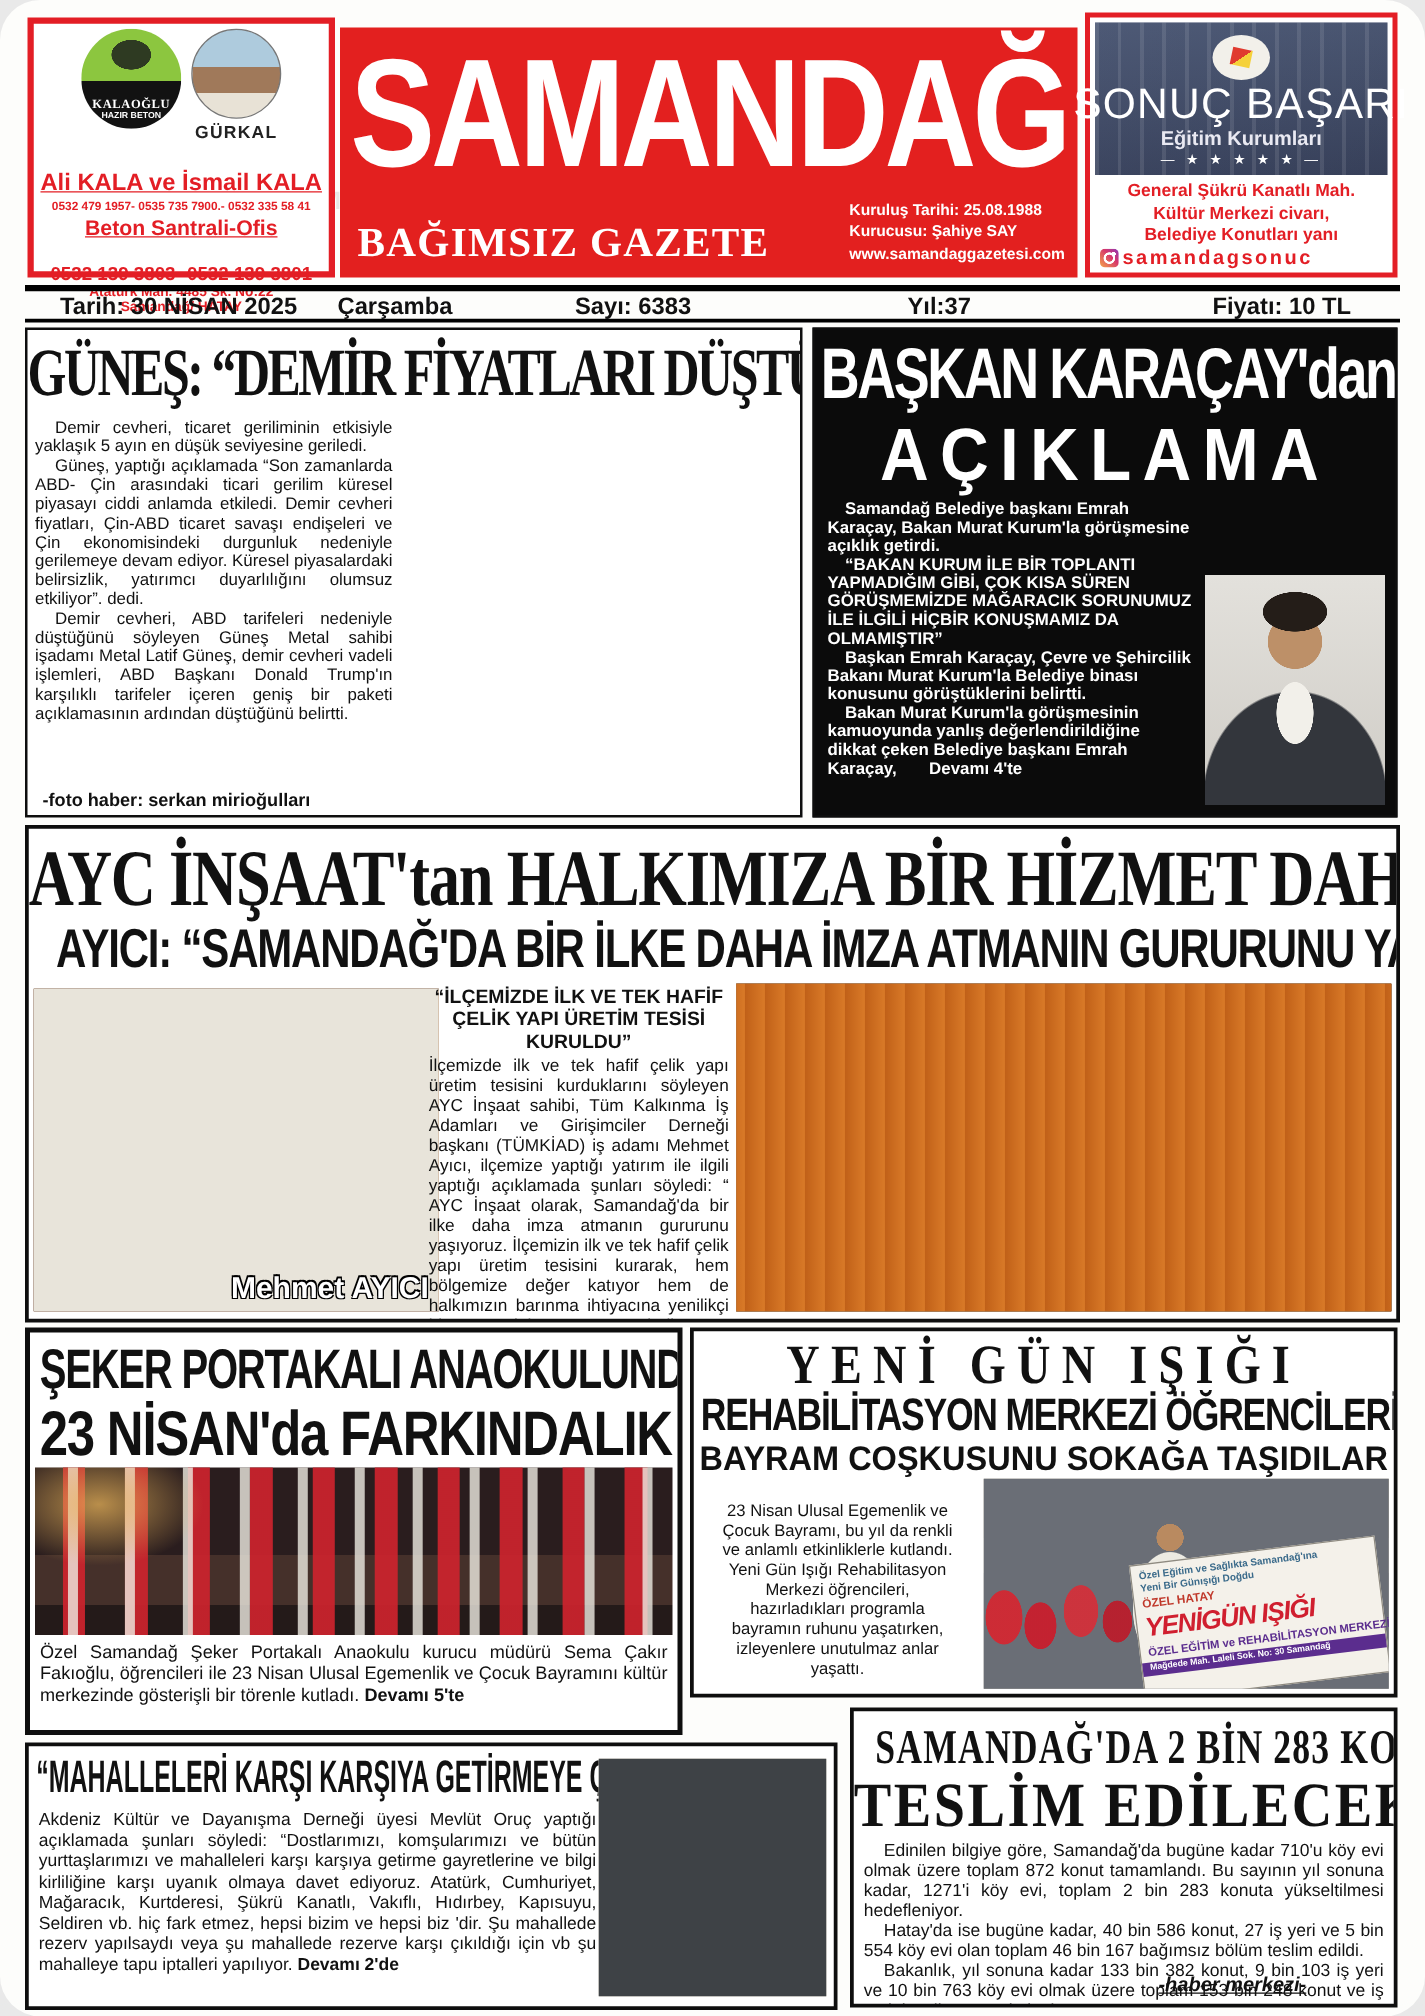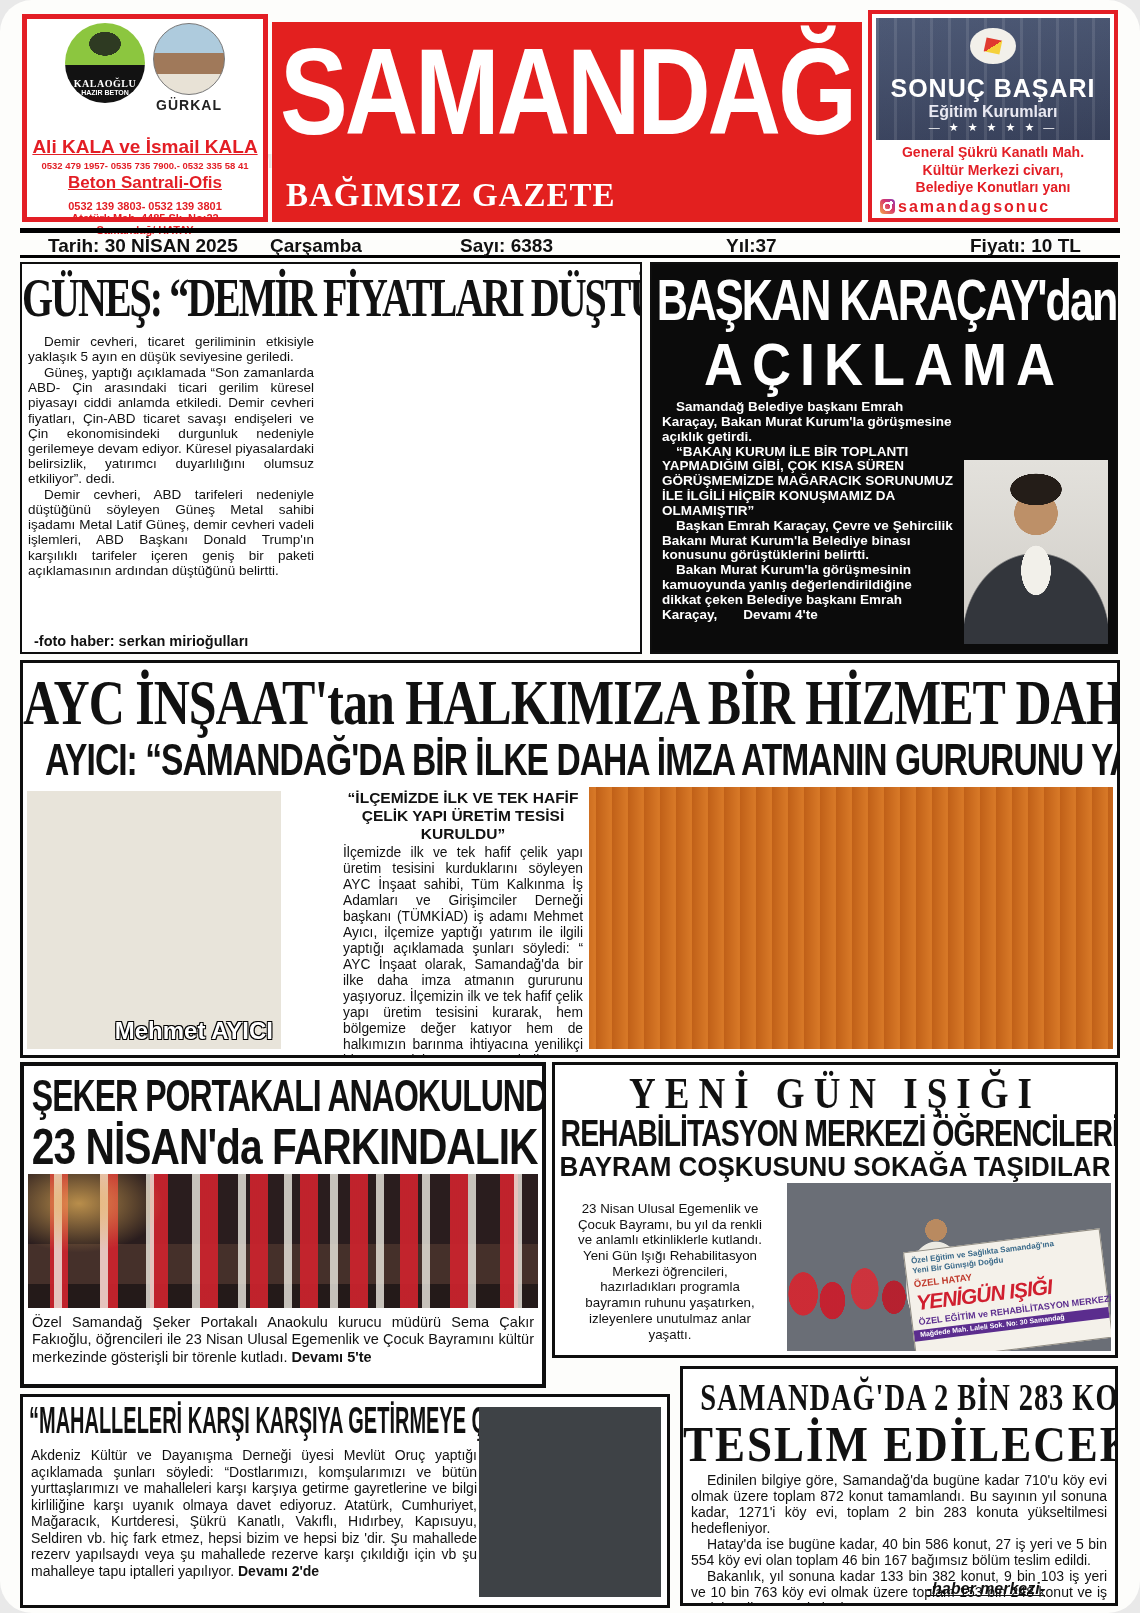--- a/index.html
+++ b/index.html
@@ -19,39 +19,39 @@
   .kala-logo .t1{color:#fff;font-family:"Liberation Serif",serif;font-weight:bold;font-size:10px;letter-spacing:.5px;}
   .kala-logo .t2{color:#fff;font-weight:bold;font-size:7px;}
   .gurkal{display:flex;flex-direction:column;align-items:center;}
   .gurkal-logo{width:70px;height:70px;border-radius:50%;background:
       linear-gradient(180deg,#aecbdd 0 42%, #a0795a 42% 72%, #e8e2d6 72%);
       border:1px solid #777;}
   .gurkal-label{font-weight:bold;font-size:14px;color:#222;margin-top:2px;letter-spacing:1px;}
   .owners{color:#e31e25;font-weight:bold;font-size:19px;text-decoration:underline;margin-top:17px;}
   .phones-top{color:#e31e25;font-size:9.5px;font-weight:bold;margin-top:2px;}
   .office{color:#e31e25;font-weight:bold;font-size:17px;text-decoration:underline;margin-top:2px;}
-  .phones-office{color:#e31e25;font-size:11px;font-weight:bold;margin-top:7px;text-align:center;}
+  .phones-office{color:#e31e25;font-size:15px;font-weight:bold;margin-top:18px;text-align:center;}
   .addr{color:#e31e25;font-size:11px;font-weight:bold;}
 
   .masthead{position:absolute;left:272px;top:22px;width:590px;height:200px;background:#e3201f;color:#fff;box-sizing:border-box;}
   .mast-title{position:absolute;top:8px;left:0;width:100%;text-align:center;font-weight:bold;font-size:96px;
       letter-spacing:-3px;line-height:1;transform:scale(1.06,1.28);transform-origin:center top;white-space:nowrap;}
   .mast-sub{position:absolute;left:14px;bottom:8px;font-family:"Liberation Serif",serif;font-weight:bold;font-size:33px;letter-spacing:1px;}
   .mast-info{position:absolute;right:10px;bottom:10px;font-size:12.5px;font-weight:bold;line-height:1.4;text-align:left;}
 
   .right-ad{position:absolute;left:868px;top:10px;width:250px;height:212px;border:4px solid #e31e25;background:#fff;box-sizing:border-box;}
   .sonuc-banner{position:relative;margin:4px;height:122px;background:
       repeating-linear-gradient(90deg, rgba(255,255,255,.10) 0 3px, transparent 3px 18px),
       linear-gradient(160deg,#55618052,#2d364d33),
       linear-gradient(180deg,#4a5671,#39425c);
       display:flex;flex-direction:column;align-items:center;justify-content:flex-end;padding-bottom:6px;box-sizing:border-box;}
   .sonuc-cube{position:absolute;top:10px;left:50%;transform:translateX(-50%);width:46px;height:36px;border-radius:50%;background:#f2f0ea;
       display:flex;align-items:center;justify-content:center;}
   .sonuc-cube i{display:block;width:16px;height:14px;background:linear-gradient(135deg,#e03a2f 0 52%,#f5d13a 52%);transform:rotate(12deg);}
-  .sonuc-title{color:#fff;font-weight:bold;font-size:25px;letter-spacing:1px;white-space:nowrap;}
+  .sonuc-title{color:#fff;font-weight:normal;font-size:34px;letter-spacing:1px;white-space:nowrap;}
   .sonuc-sub{color:#e9e9f2;font-weight:bold;font-size:16px;}
   .sonuc-stars{color:#fff;font-size:11px;letter-spacing:3px;}
   .sonuc-addr{color:#e31e25;font-weight:bold;font-size:14px;line-height:1.25;text-align:center;}
   .sonuc-ig{display:flex;align-items:center;justify-content:flex-start;gap:3px;margin:1px 0 0 8px;}
   .ig-icon{width:15px;height:15px;border-radius:4px;flex:0 0 auto;background:
       radial-gradient(circle 2px at 72% 28%, #fff 99%, transparent),
       radial-gradient(circle 5px at 50% 50%, transparent 2.6px, #fff 3px 4.4px, transparent 4.9px),
       linear-gradient(45deg,#f5a54a,#d6366c 60%,#8a3ab9);}
   .ig-handle{color:#e31e25;font-weight:bold;font-size:16px;letter-spacing:2px;}
 
@@ -108,21 +108,21 @@
       radial-gradient(ellipse 15px 25px at 50% 60%, #f2f0ea 98%, transparent),
       radial-gradient(ellipse 74px 86px at 50% 97%, #33363c 98%, transparent),
       linear-gradient(180deg,#e3e1dc,#cfccc6);}
 
   
   .ayc-box{left:20px;top:660px;width:1100px;height:398px;}
   .ayc-h1{position:absolute;top:2px;left:0;width:100%;text-align:center;font-family:"Liberation Serif",serif;
       font-weight:bold;font-size:50px;white-space:nowrap;transform:scaleY(1.28);transform-origin:center top;letter-spacing:-1px;}
   .ayc-h2{position:absolute;top:72px;left:0;width:100%;text-align:center;font-weight:bold;font-size:35px;
       letter-spacing:-1px;white-space:nowrap;transform:scale(.96,1.25);transform-origin:center top;}
-  .ayici-photo{left:4px;top:128px;width:254px;bottom:6px;background:
+  .ayici-photo{left:4px;top:128px;width:324px;bottom:6px;background:
       linear-gradient(#e8e4da,#e8e4da) 38% 94%/70px 10px,
       linear-gradient(#c2651f,#c2651f) 66% 95%/55px 9px,
       linear-gradient(180deg,#1c2636,#141b27) 0 100%/100% 56px,
       radial-gradient(circle 21px at 48% 32%, #c49c78 98%, transparent),
       radial-gradient(ellipse 16px 18px at 48% 56%, #23252a 98%, transparent),
       radial-gradient(ellipse 66px 62px at 48% 68%, #8b7b5e 98%, transparent),
       radial-gradient(ellipse 54px 46px at 48% 42%, #15171b 88%, transparent 90%),
       radial-gradient(circle 26px at 90% 24%, #c89b52 98%, transparent),
       repeating-linear-gradient(90deg, rgba(255,255,255,.12) 0 2px, transparent 2px 56px),
       linear-gradient(180deg,#93a0b0,#76839a);}
@@ -233,20 +233,25 @@
     <div class="phones-top">0532 479 1957- 0535 735 7900.- 0532 335 58 41</div>
     <div class="office">Beton Santrali-Ofis</div>
     <div class="phones-office">0532 139 3803-  0532 139 3801</div>
     <div class="addr">Atatürk Mah. 4485 Sk. No:22</div>
     <div class="addr">Samandağ/ HATAY</div>
   </div>
 
   <div class="masthead">
     <div class="mast-title">SAMANDAĞ</div>
     <div class="mast-sub">BAĞIMSIZ GAZETE</div>
+    <div class="mast-info">
+      <div>Kuruluş Tarihi: 25.08.1988</div>
+      <div>Kurucusu: Şahiye SAY</div>
+      <div>www.samandaggazetesi.com</div>
+    </div>
   </div>
 
   <div class="right-ad">
     <div class="sonuc-banner">
       <div class="sonuc-cube">
           <i></i>
         </div>
       <div class="sonuc-title">SONUÇ BAŞARI</div>
       <div class="sonuc-sub">Eğitim Kurumları</div>
       <div class="sonuc-stars">— ★ ★ ★ ★ ★ —</div>

